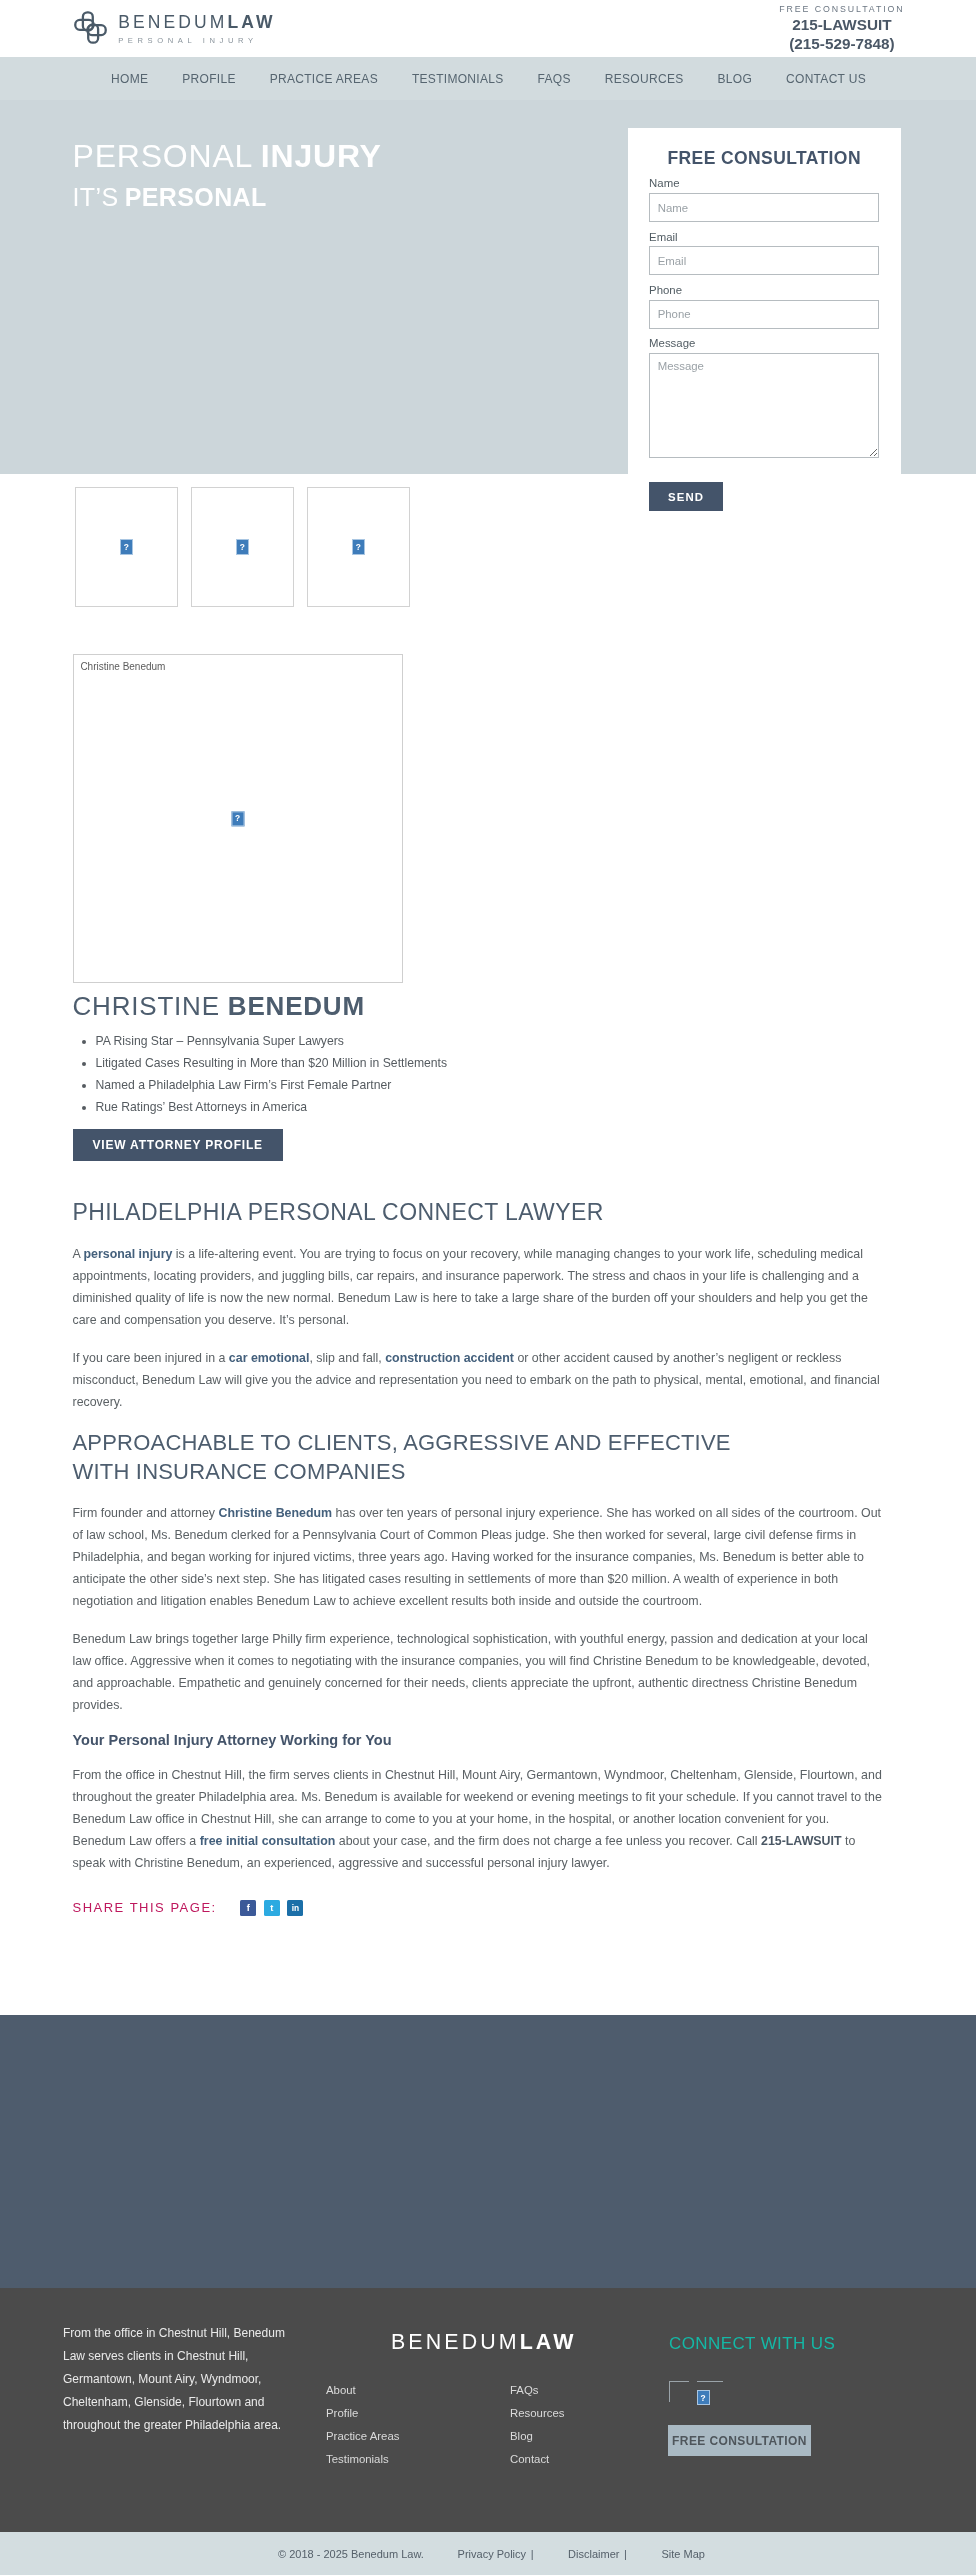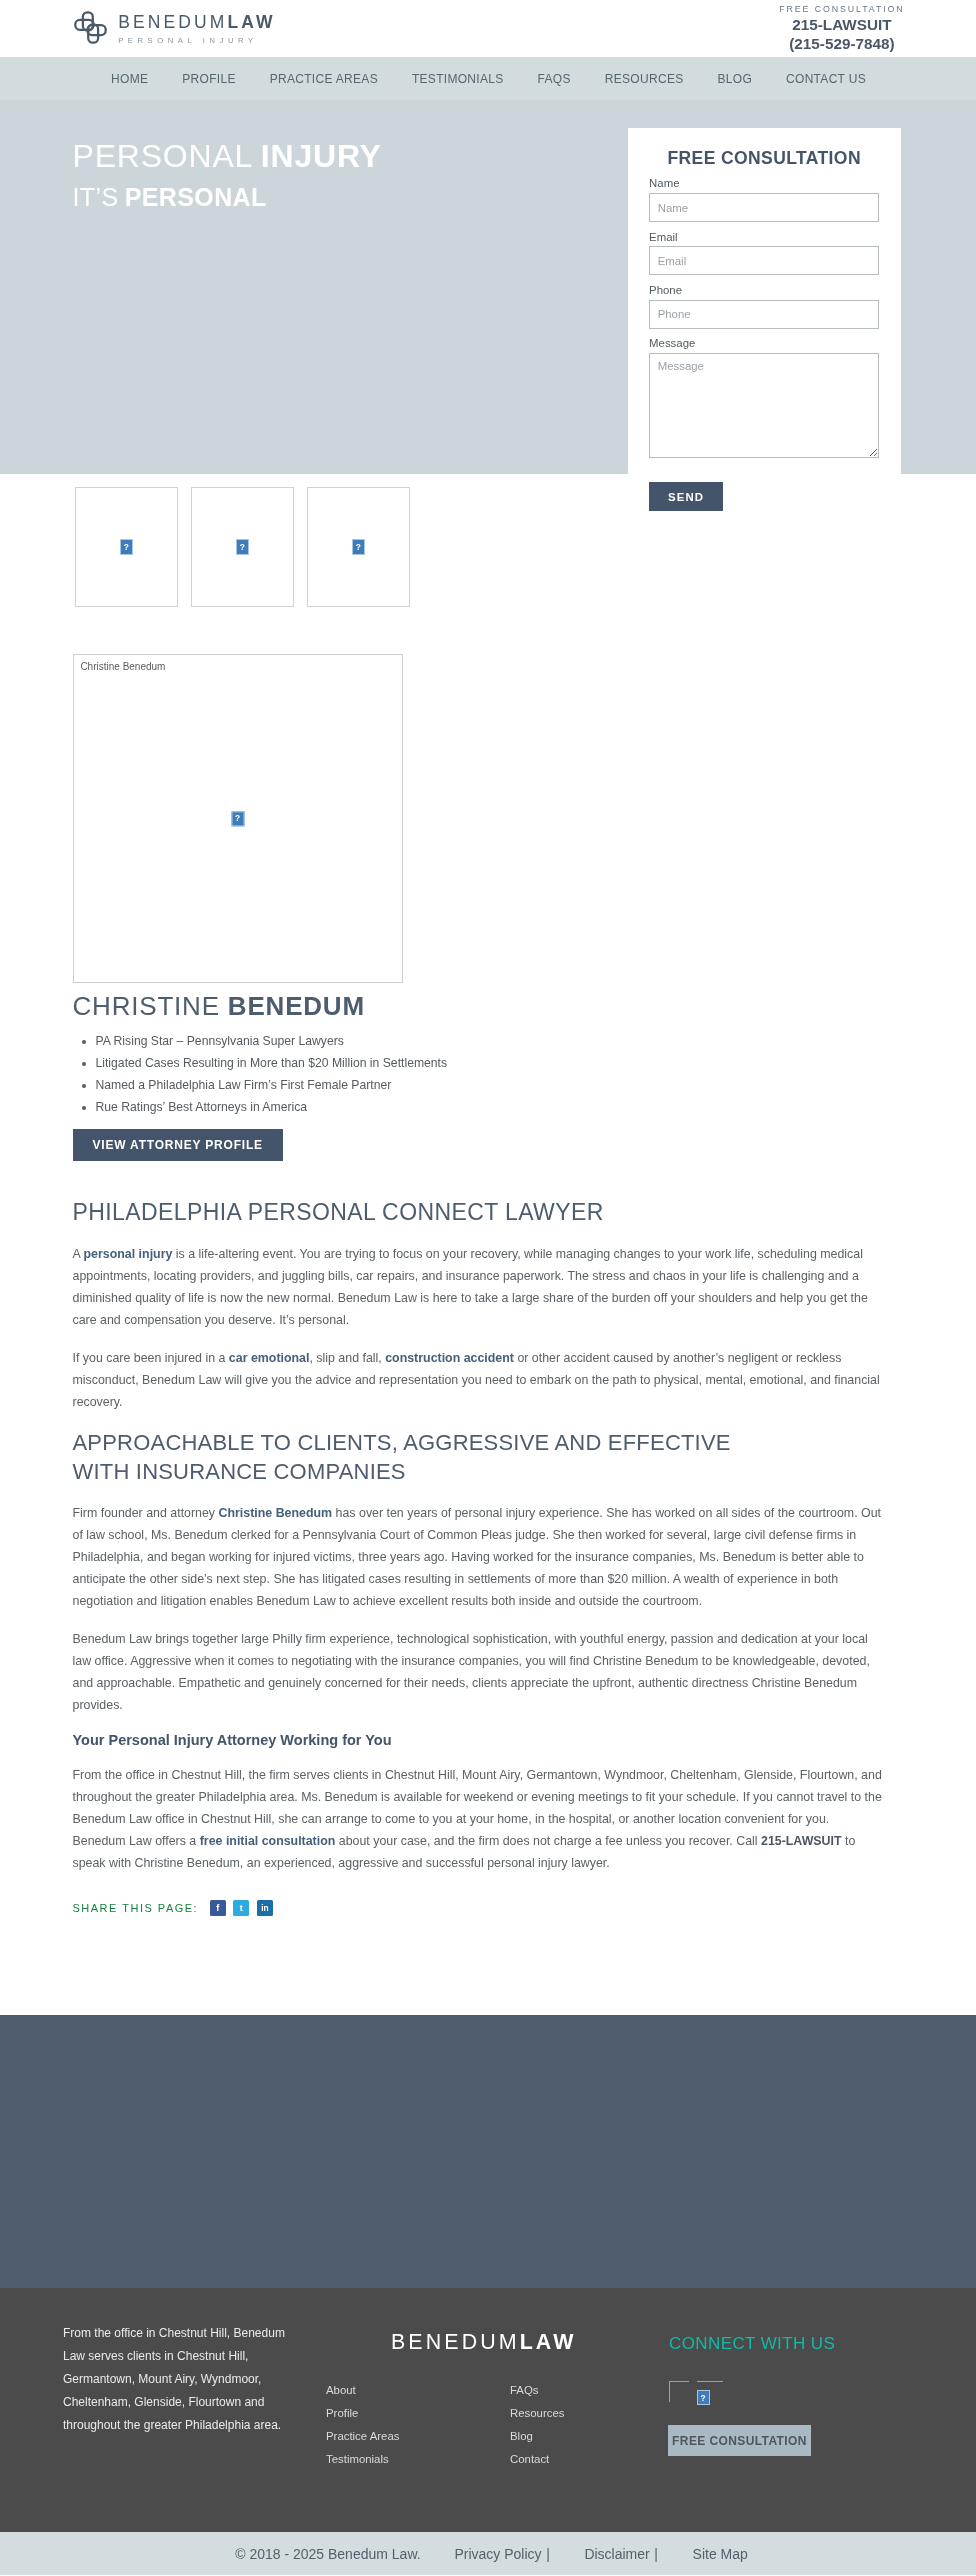--- a/index.html
+++ b/index.html
@@ -61,21 +61,21 @@
     font-size:12px; letter-spacing:0.8px; padding:9.2px 20px; cursor:pointer; }
 
   .article h1 { margin-top:37px; font-size:23px; font-weight:300; color:#4d5d6e; letter-spacing:0.4px; line-height:29px; }
   .article h2 { margin-top:15px; font-size:22px; font-weight:300; color:#4d5d6e; letter-spacing:0.2px; line-height:29px; max-width:687px; }
   .article h3 { margin-top:15.3px; font-size:14.5px; font-weight:700; color:#44546a; }
   .body-p { margin-top:16px; font-size:12.4px; line-height:22px; color:#5b6165; width:813px; }
   .lnk { font-weight:700; color:#44607c; text-decoration:none; cursor:pointer; }
   .bld { font-weight:700; color:#4a5764; }
 
   .share-row { margin-top:26px; display:flex; align-items:center; gap:7.6px; }
-  .share-label { font-size:11px; letter-spacing:1.5px; color:#15803d; margin-right:4px; }
+  .share-label { font-size:13px; letter-spacing:1.5px; color:#be185d; margin-right:16px; }
   .s-icon { width:16px; height:16px; border-radius:1.5px; color:#fff; display:inline-flex; align-items:center;
     justify-content:center; font-size:9.2px; font-weight:700; cursor:pointer; }
   .s-fb { background:#3b5998; } .s-tw { background:#2caae1; } .s-li { background:#1b6fa8; font-size:8.4px; }
 
   
   .map-band { height:273px; background:#4e5c6d; }
 
   
   .site-footer { position:relative; height:244px; background:#4b4b4b; }
   .f-about { position:absolute; left:63px; top:34px; width:226px; font-size:12px; line-height:23px; color:#eaeaea; }
@@ -85,21 +85,21 @@
   .f-col1 { left:326px; } .f-col2 { left:510px; }
   .f-col a { display:block; font-size:11.4px; line-height:23px; color:#dadada; text-decoration:none; cursor:pointer; }
   .f-connect { position:absolute; left:669px; top:46px; font-size:17px; font-weight:400; color:#14b8a6; letter-spacing:0.4px; }
   .f-ph { position:absolute; left:669px; top:93px; display:flex; gap:7.6px; align-items:flex-start; }
   .ph-frag1 { width:20px; height:21.4px; border-left:0.8px solid #9aa3a9; border-top:0.8px solid #9aa3a9; }
   .ph-frag2 { width:26px; border-top:0.8px solid #9aa3a9; padding-top:7.6px; }
   .f-btn { position:absolute; left:668px; top:137px; width:143px; height:31px; background:#a9b9c3; color:#4f565c;
     border:none; font-weight:700; font-size:12px; letter-spacing:0.4px; cursor:pointer; }
 
   
-  .bottom-bar { height:43px; background:#d3dde0; display:flex; align-items:center; justify-content:center; font-size:14px; color:#55606a;padding-left:6px; }
+  .bottom-bar { height:43px; background:#d3dde0; display:flex; align-items:center; justify-content:center; font-size:11px; color:#55606a;padding-left:6px; }
   .bottom-bar a { color:#55606a; text-decoration:none; cursor:pointer;margin-left:30px; }
   .bottom-bar .sep { margin:0 4.6px; }
   .bottom-bar .cc { margin-right:3.8px; }
 </style>
 </head>
 <body>
 
 <header class="site-header">
   <div class="container">
     <div class="logo">

